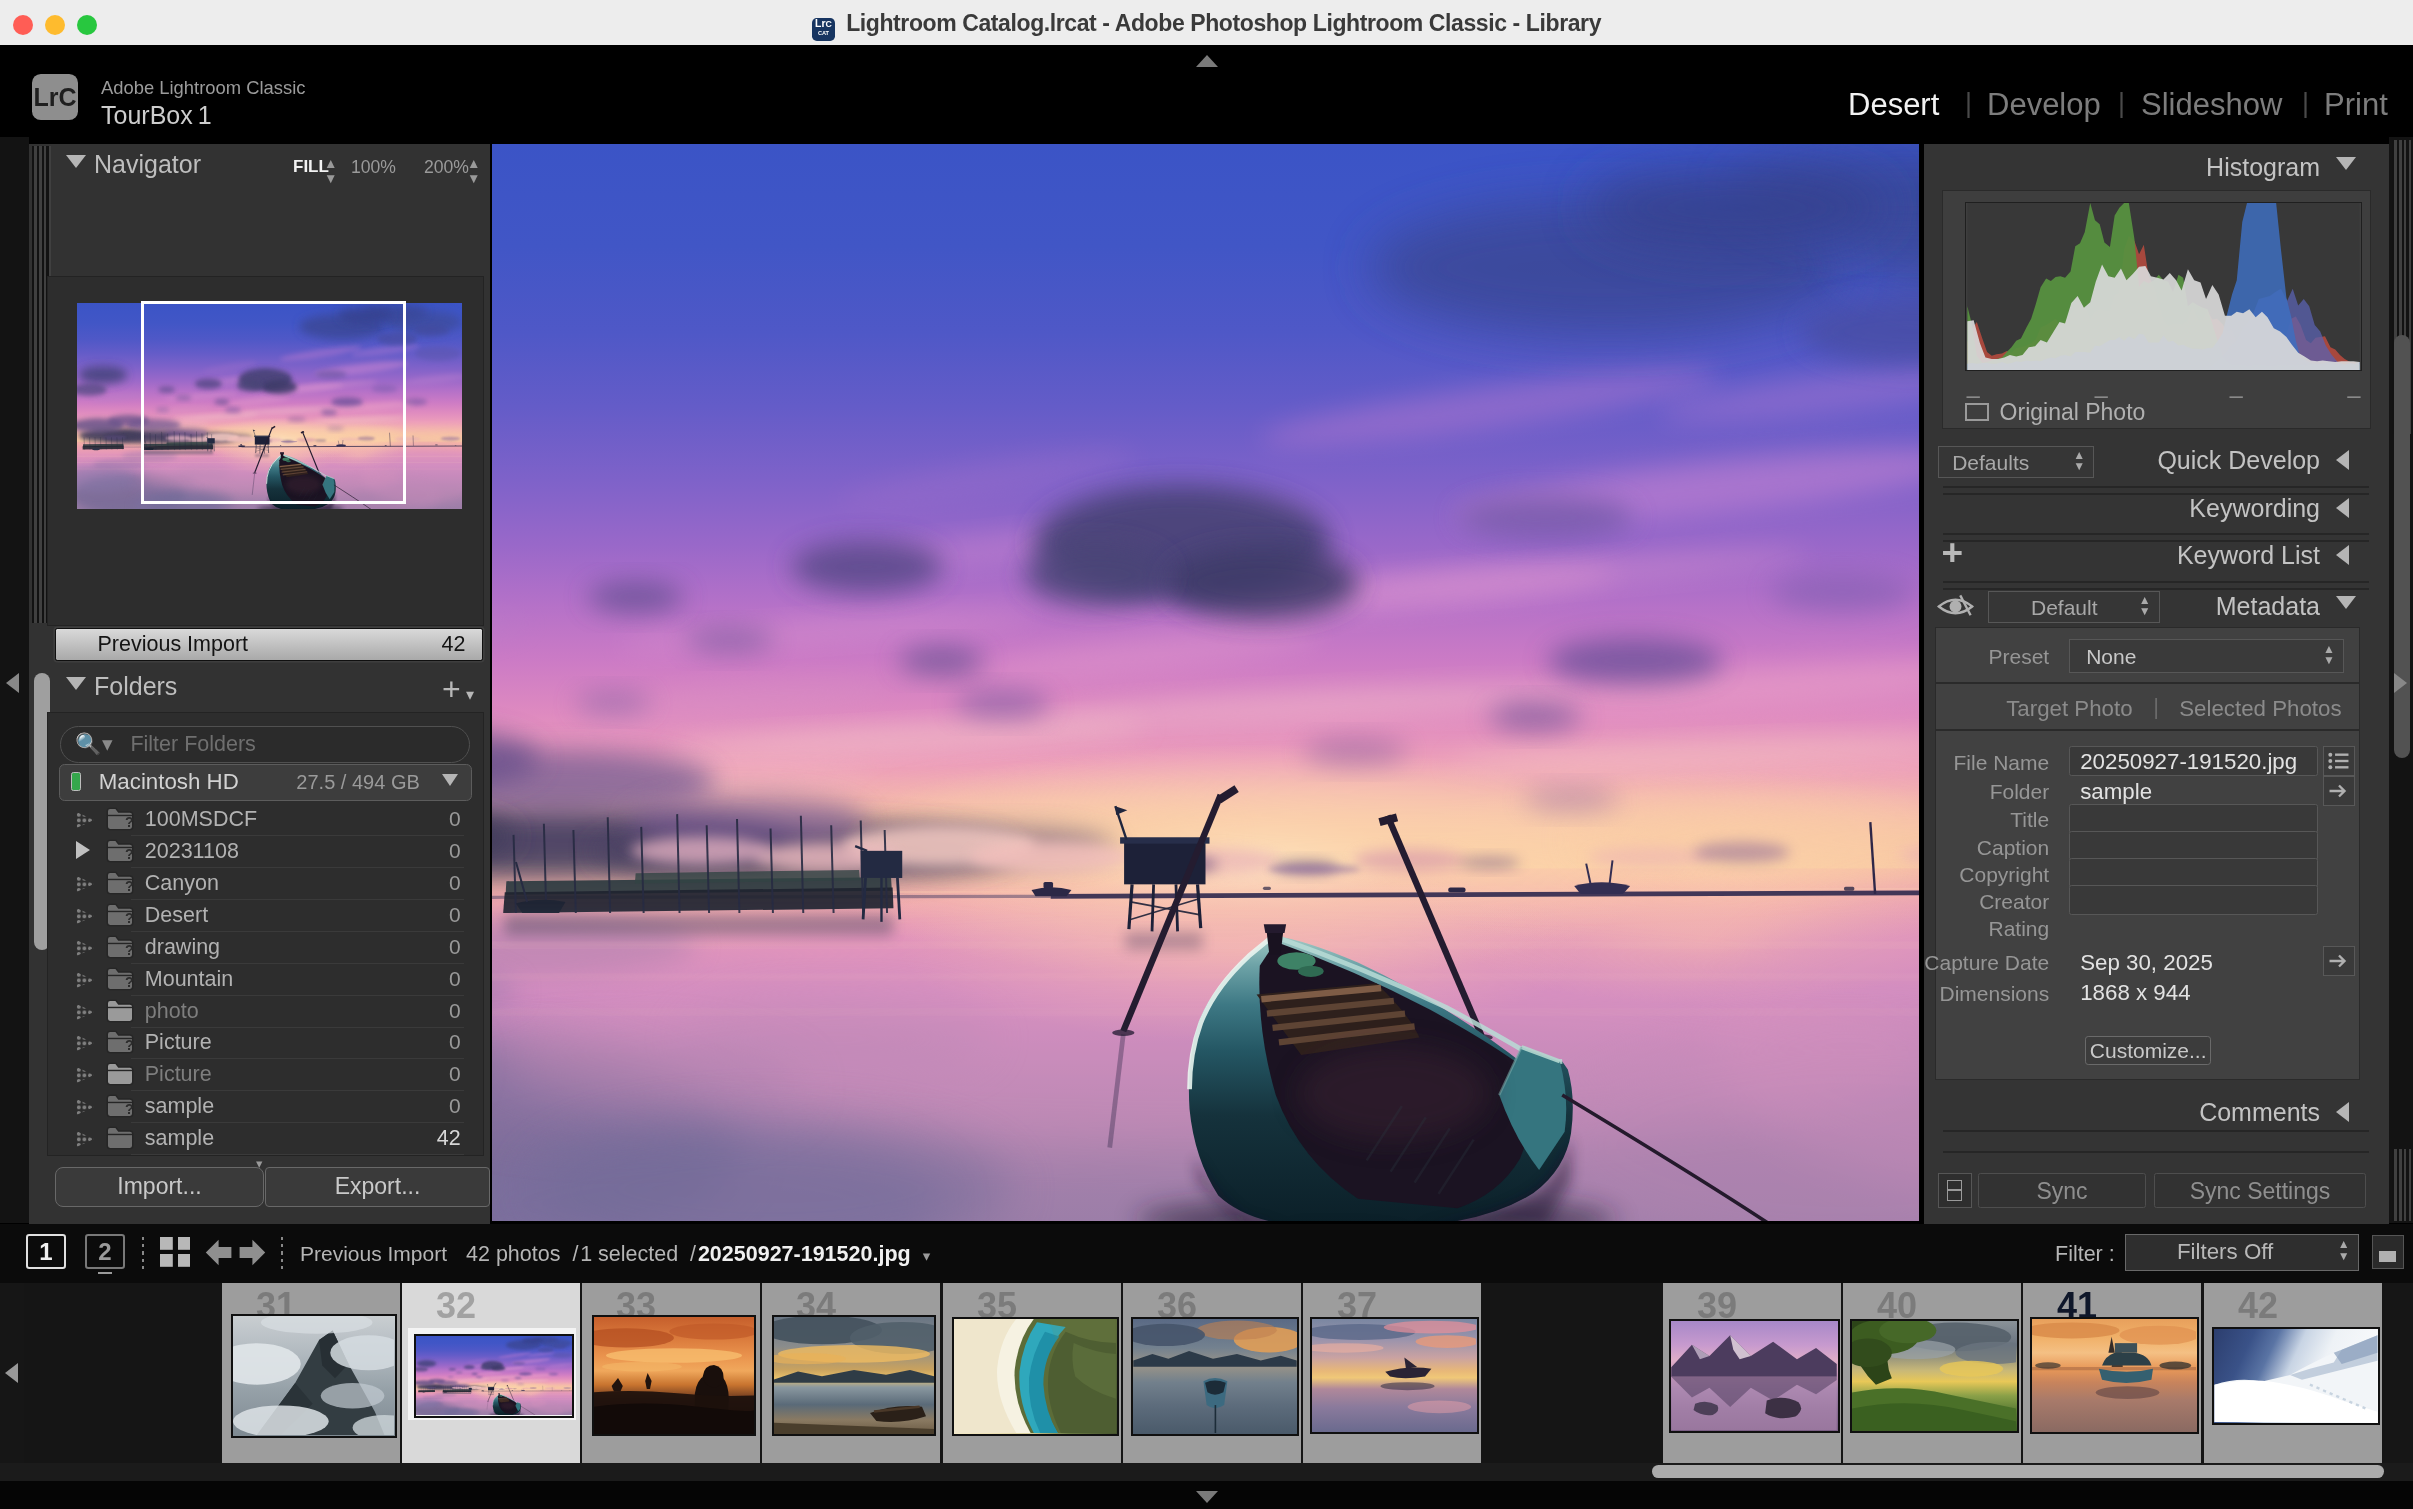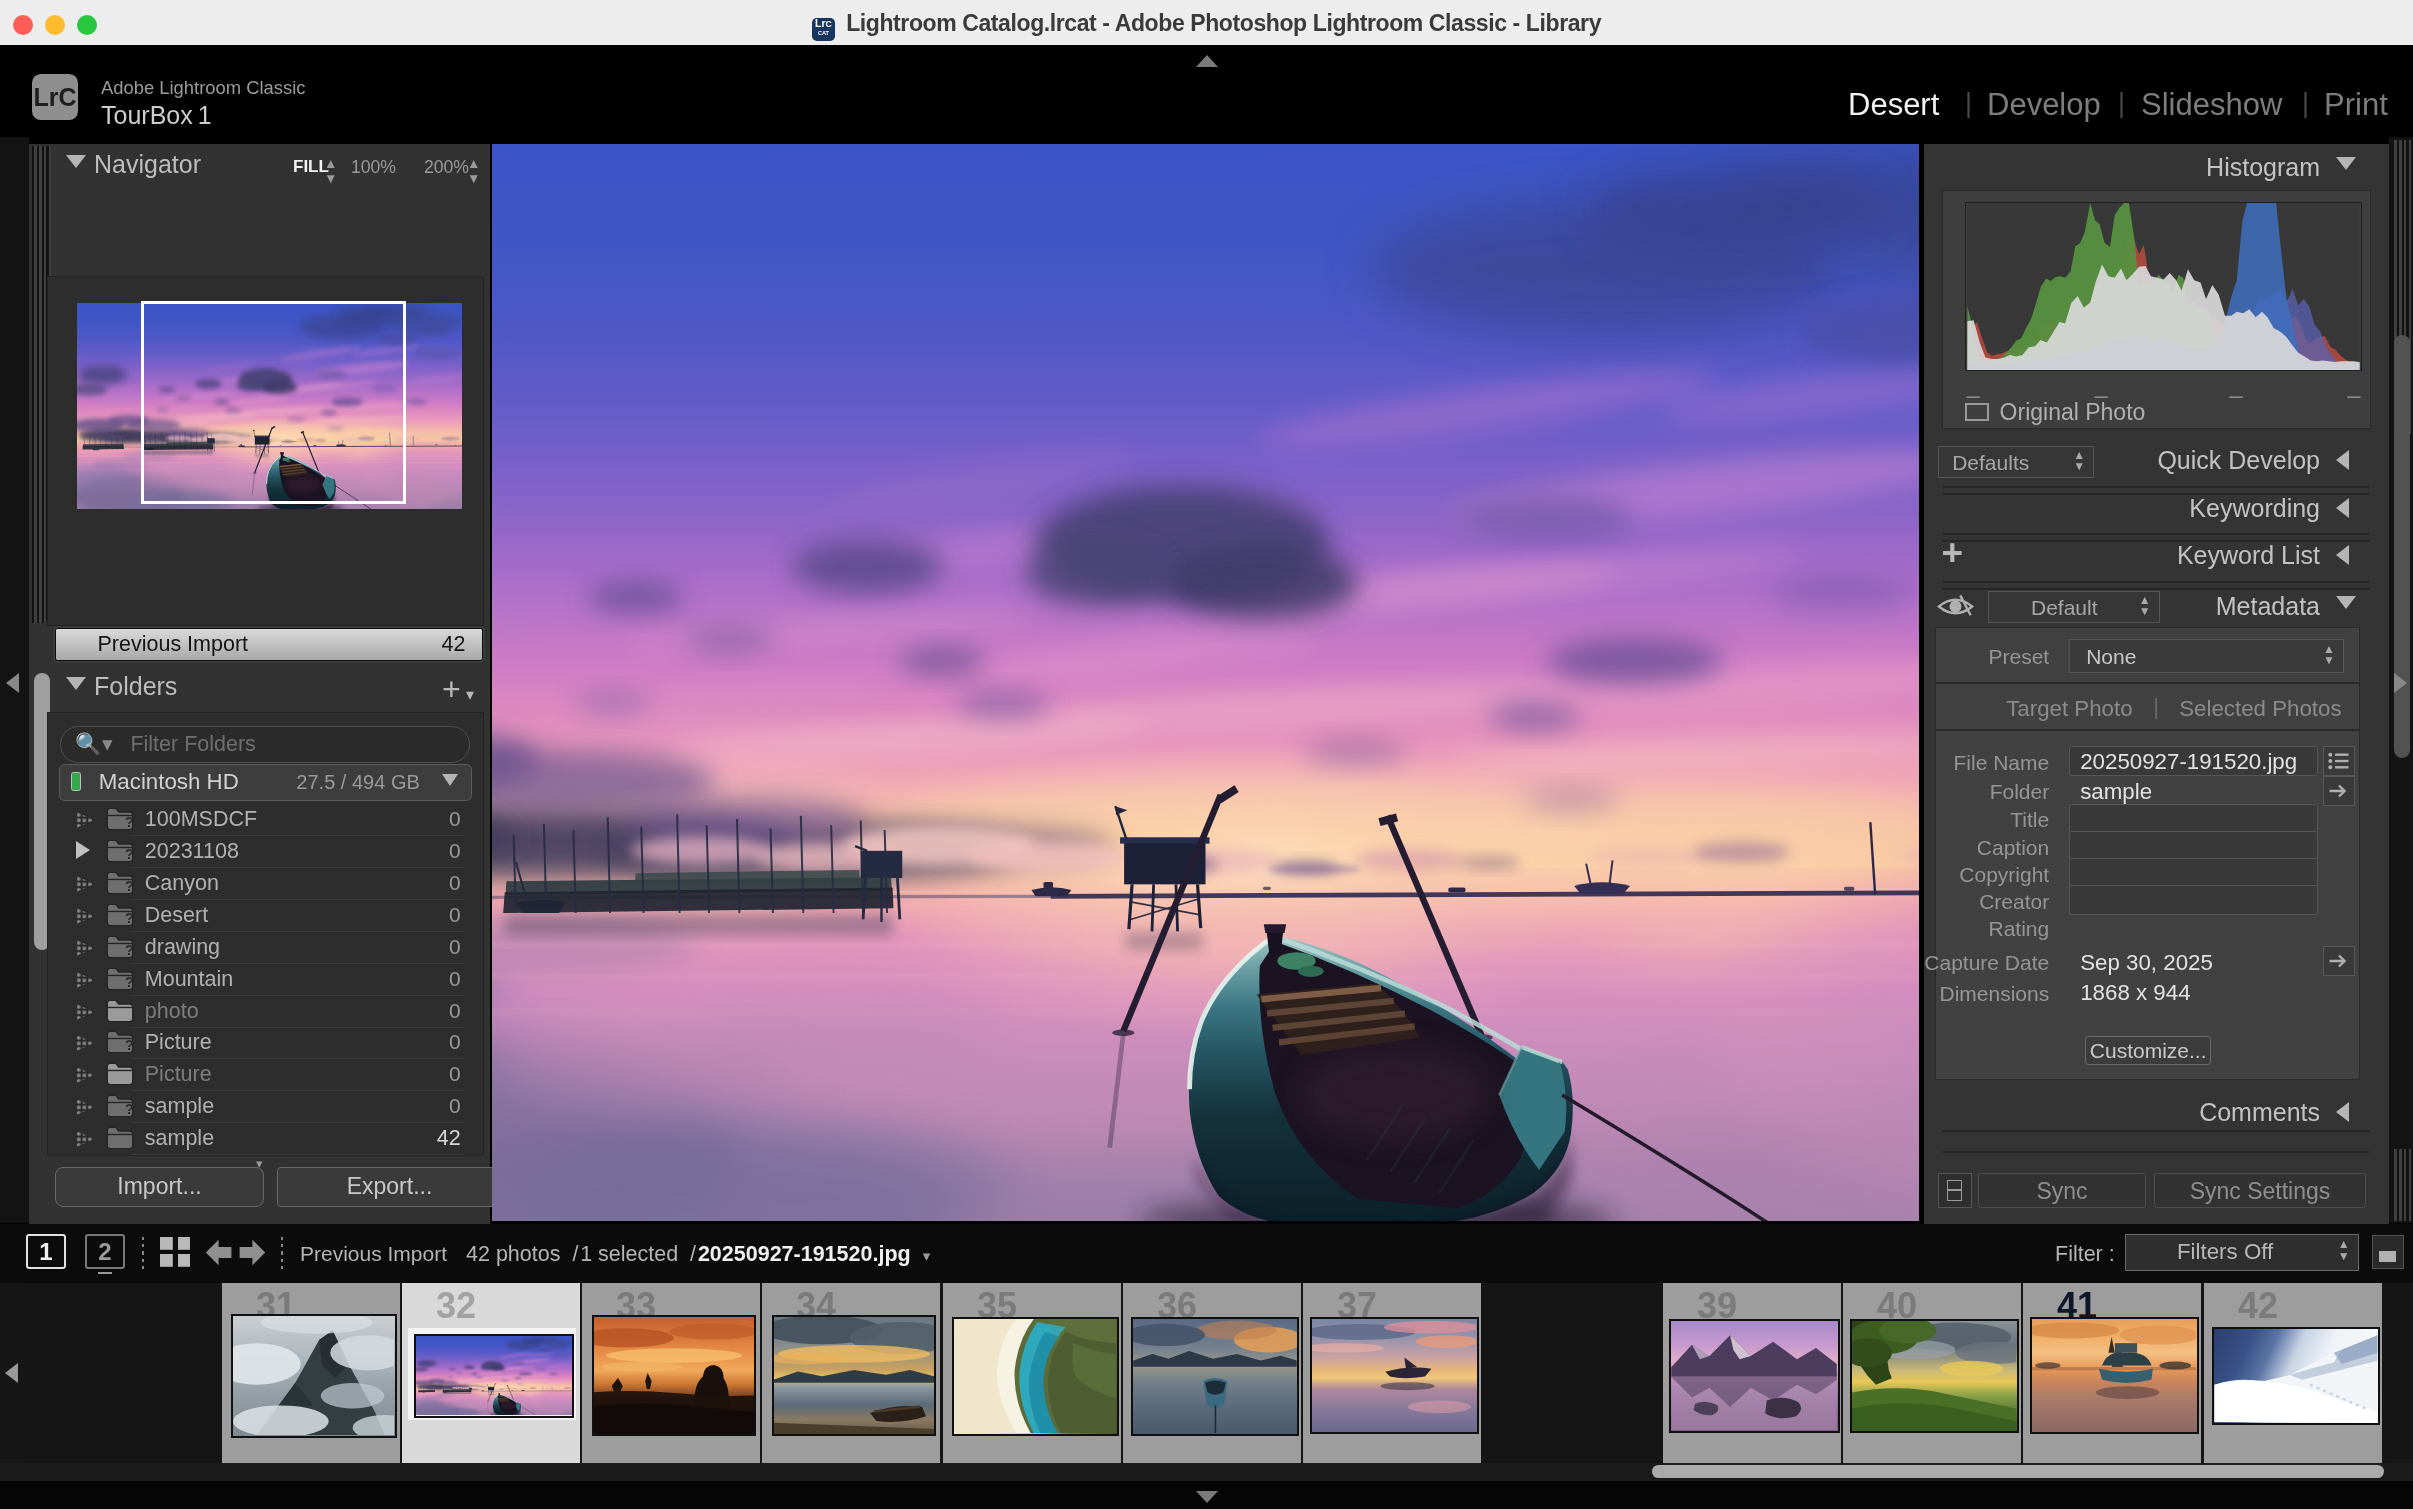--- a/index.html
+++ b/index.html
@@ -532,21 +532,21 @@
             <path d="M2 6 Q2 2 6 2 L14 2 L18 7 L34 7 Q38 7 38 11 L38 28 Q38 32 34 32 L6 32 Q2 32 2 28 Z" fill="#6e6e6e" stroke="#262626" stroke-width="2"></path>
             <path d="M2 12 L38 12" stroke="#262626" stroke-width="2"></path>
           </svg>
 <span class="nm">sample</span>
           <span class="cnt" style="color:#d6d6d6; font-size:21.5px;">42</span>
 <div style="position:absolute; left:72px; right:8px; bottom:0; height:0.8px; background:#3a3a3a;"></div>
 </div>
     </div>
     <div class="abs" style="left:227px; top:1012px; font-size:12.8px; color:#9a9a9a;">▾</div>
     <div class="btn abs" style="left:26px; top:1023px; width:209px; height:40px; line-height:37px;border-radius:8px;">Import...</div>
-    <div class="btn abs" style="left:248px; top:1023px; width:225px; height:40px; line-height:37px;">Export...</div>
+    <div class="btn abs" style="left:236px; top:1023px; width:225px; height:40px; line-height:37px;">Export...</div>
   </div>
 
   <div id="photo" class="abs">
     <svg width="1427" height="1077" viewBox="0 0 1788 1350" preserveAspectRatio="none">
         <use href="#scene"></use>
       </svg>
   </div>
 
   <div id="rightpanel" class="abs">
     <div class="tri-d abs" style="left:412px; top:12.8px;"></div>

